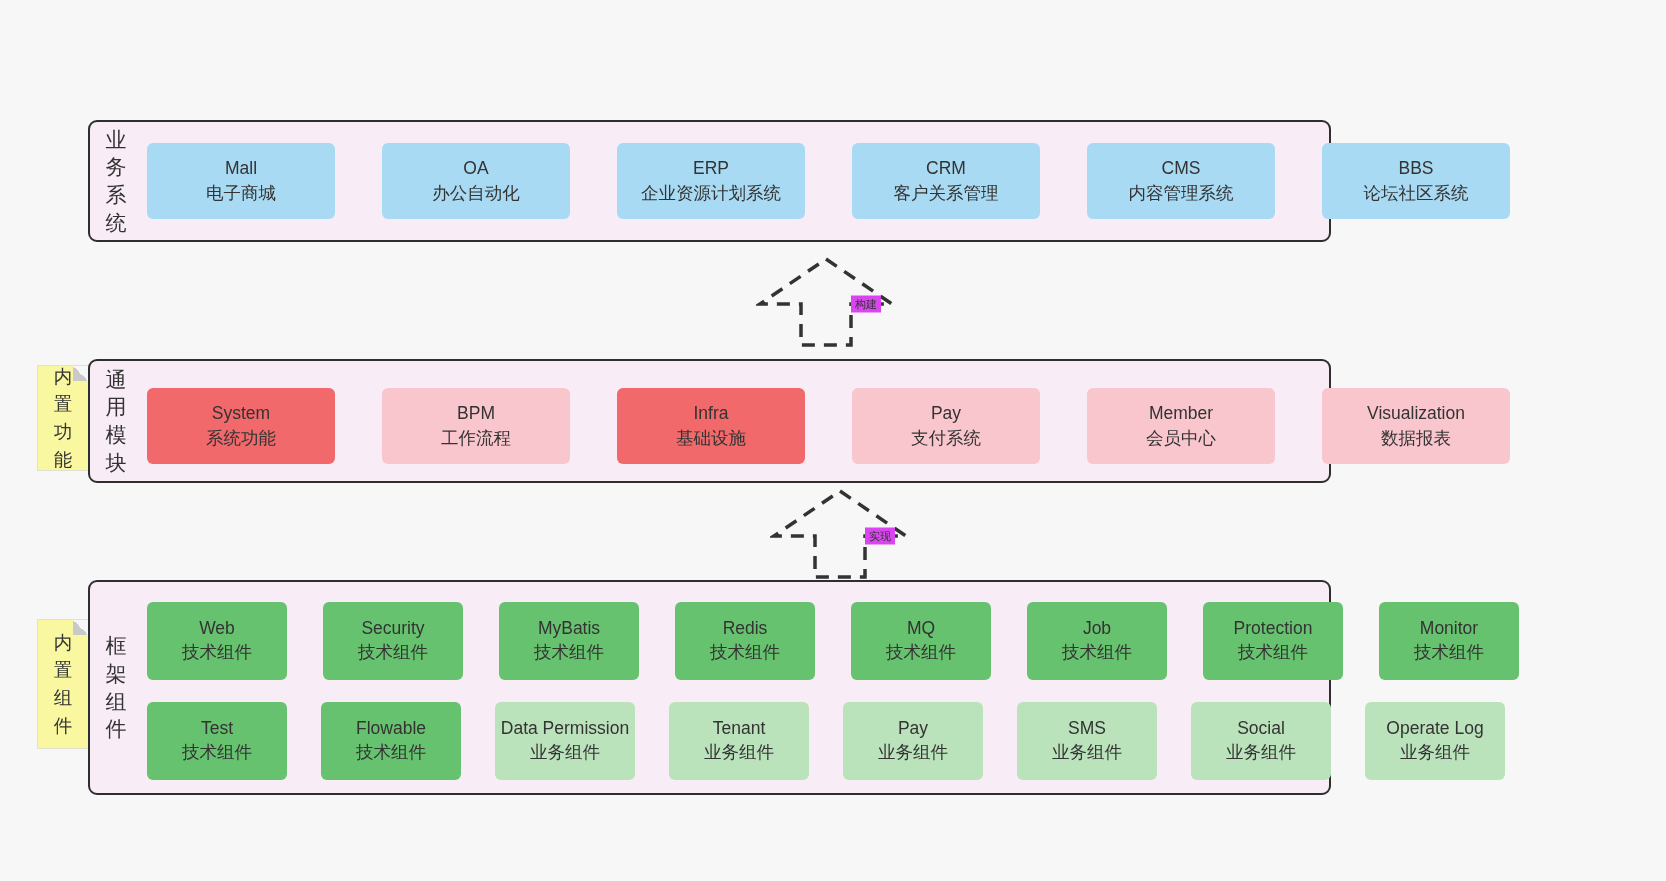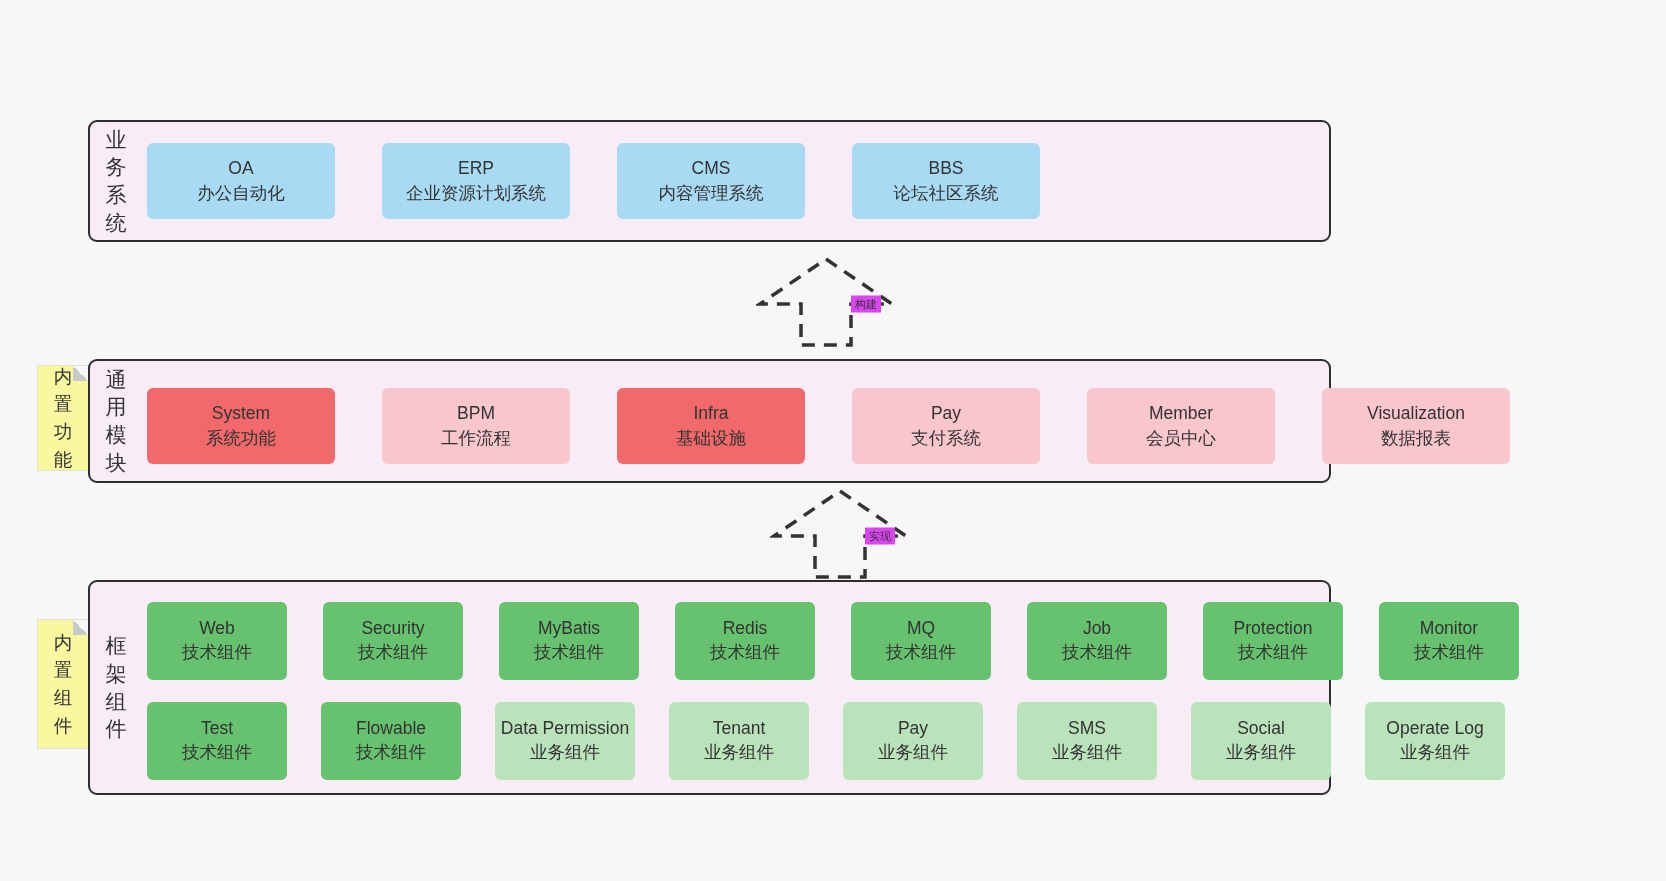--- a/index.html
+++ b/index.html
@@ -60,26 +60,34 @@
   <span class="note-text">内置功能</span>
 </div>
 <div class="note" style="top:620px;height:128px;">
   <span class="note-text">内置组件</span>
 </div>
 
 <div class="layer" style="top:120px;height:122px;">
   <div class="layer-label">业务系统</div>
   <div class="boxes" style="left:57px;top:21px;gap:47px;">
     <div class="box wide blue">
+      <div>Mall</div>
+      <div>电子商城</div>
+    </div>
+    <div class="box wide blue">
       <div>OA</div>
       <div>办公自动化</div>
     </div>
     <div class="box wide blue">
       <div>ERP</div>
       <div>企业资源计划系统</div>
+    </div>
+    <div class="box wide blue">
+      <div>CRM</div>
+      <div>客户关系管理</div>
     </div>
     <div class="box wide blue">
       <div>CMS</div>
       <div>内容管理系统</div>
     </div>
     <div class="box wide blue">
       <div>BBS</div>
       <div>论坛社区系统</div>
     </div>
   </div>

